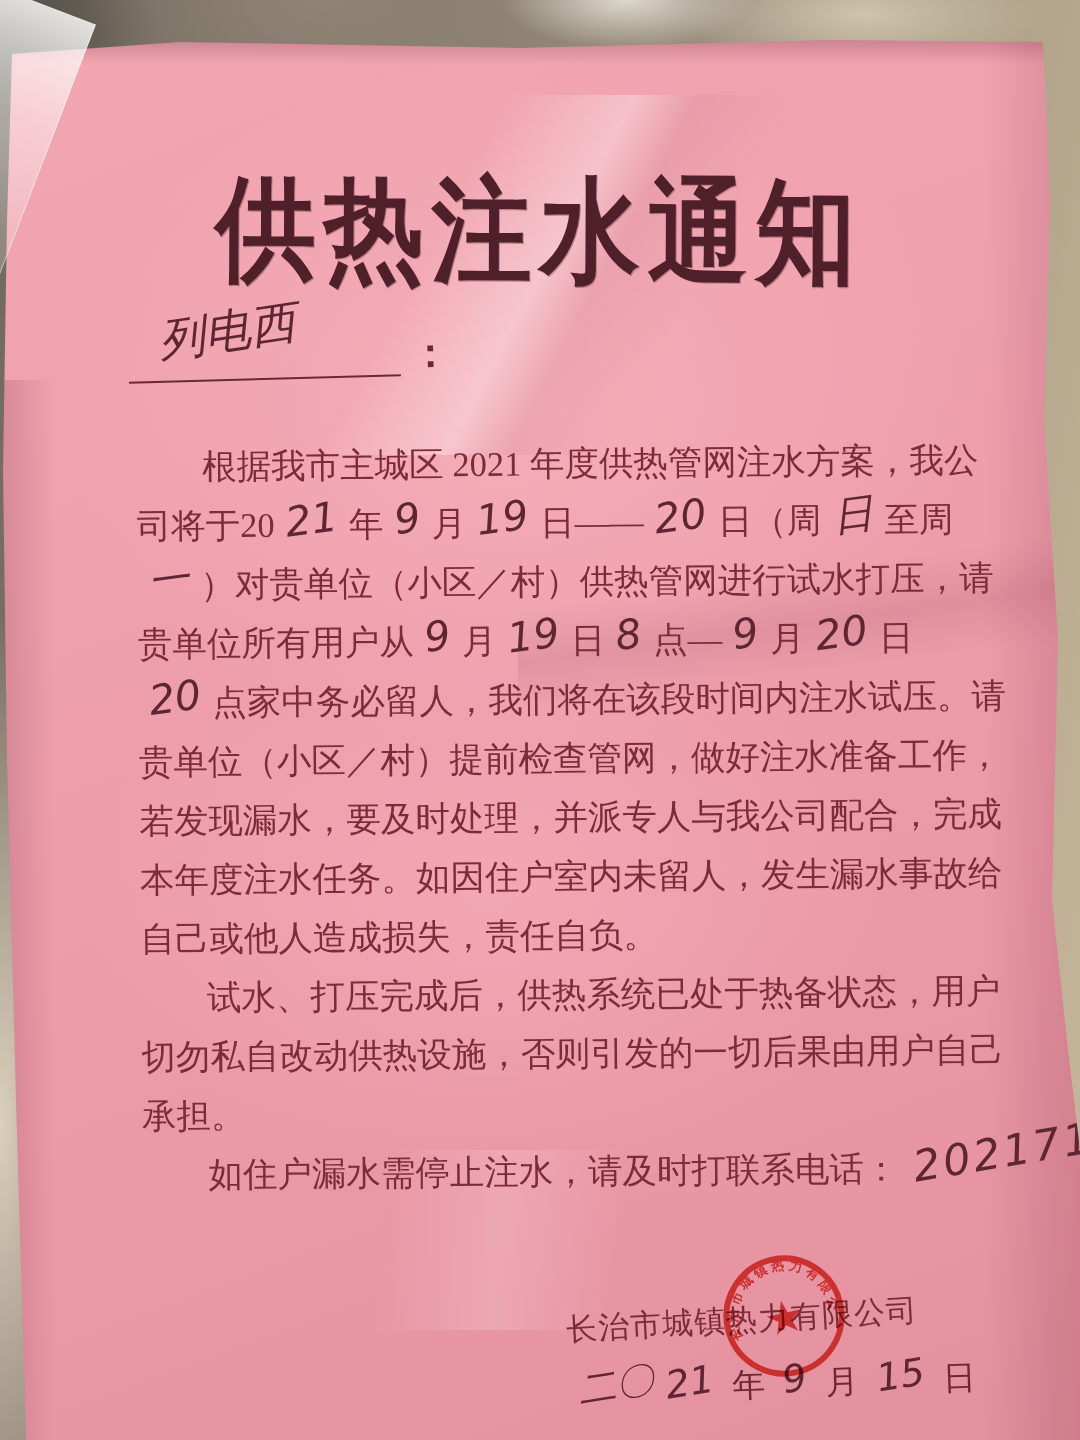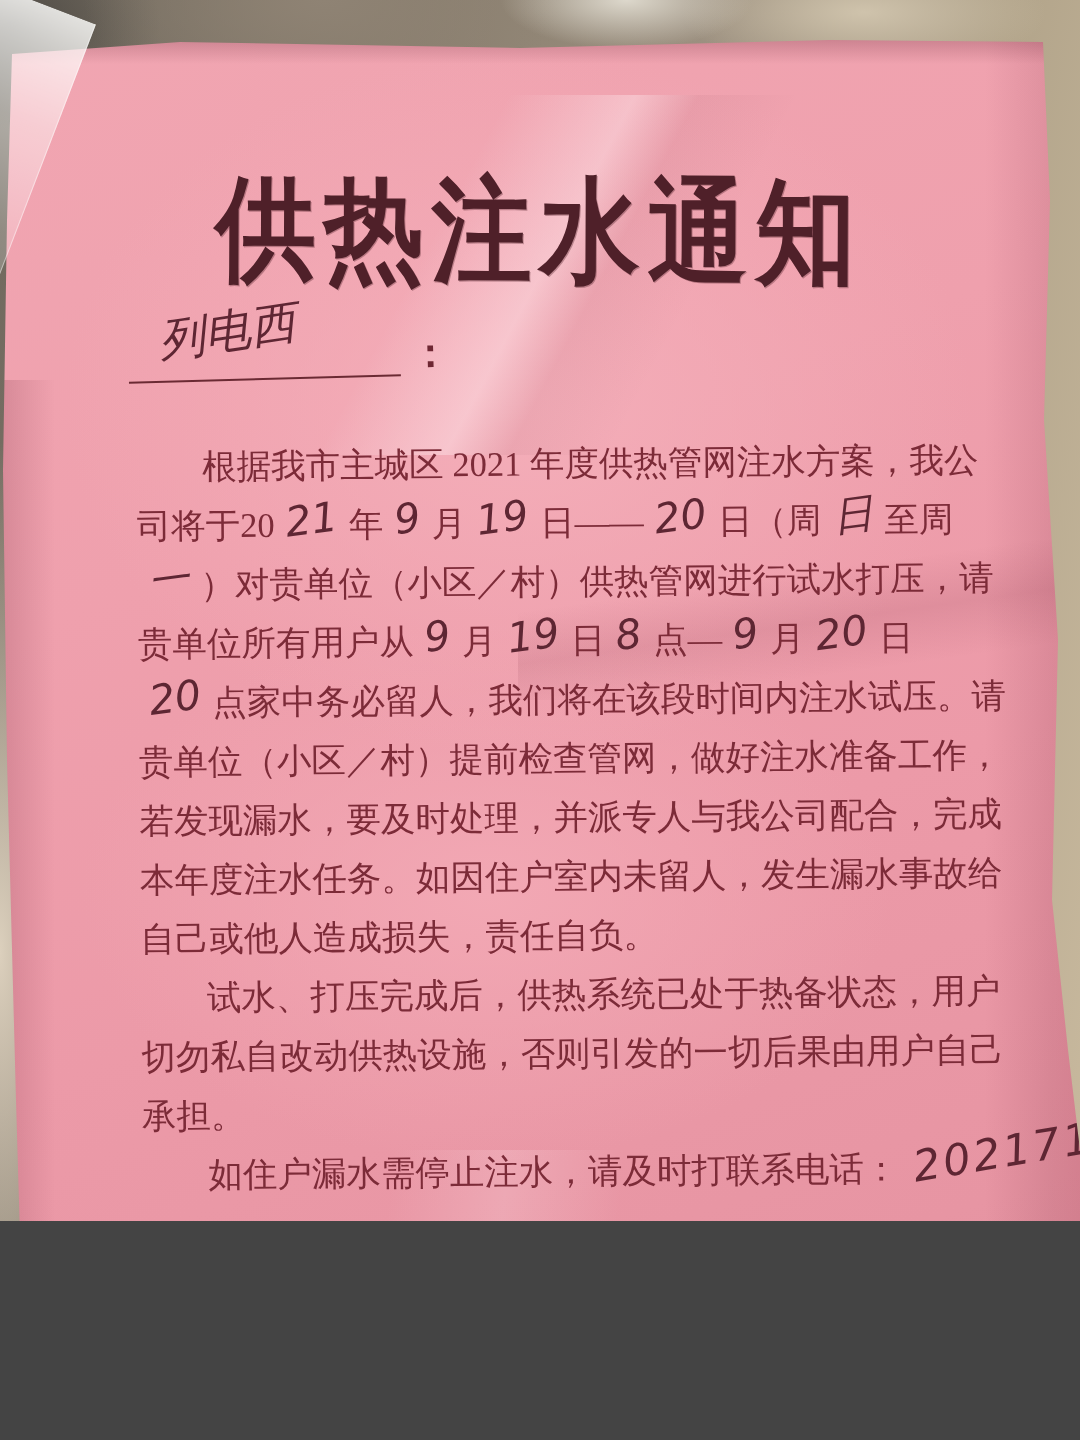--- a/index.html
+++ b/index.html
@@ -1,17 +1,17 @@
 <!DOCTYPE html>
 <html><head>
 <meta charset="utf-8">
 <style>
   html,body{margin:0;padding:0;background:#444;}
   .stage{
-    position:relative;width:1080px;height:1221px;overflow:hidden;
+    position:relative;width:1080px;height:1440px;overflow:hidden;
     font-family:"Liberation Serif","DejaVu Serif",serif;
     background:
       radial-gradient(180px 70px at 58% 0%, #ddd8cc 0%, rgba(221,216,204,0) 70%),
       radial-gradient(260px 90px at 80% 1%, #cfc3ac 0%, rgba(207,195,172,0) 70%),
       radial-gradient(320px 160px at 30% 0%, #8f8374 0%, rgba(143,131,116,0) 75%),
       radial-gradient(200px 140px at 1% 2%, #4e4a44 0%, rgba(78,74,68,0) 75%),
       radial-gradient(130px 600px at 0% 78%, #dcd0bd 0%, rgba(220,208,189,0) 85%),
       linear-gradient(100deg, #6f685e 0%, #877c6c 30%, #9c9080 55%, #b2a48a 78%, #c8b99e 100%);
   }
   

